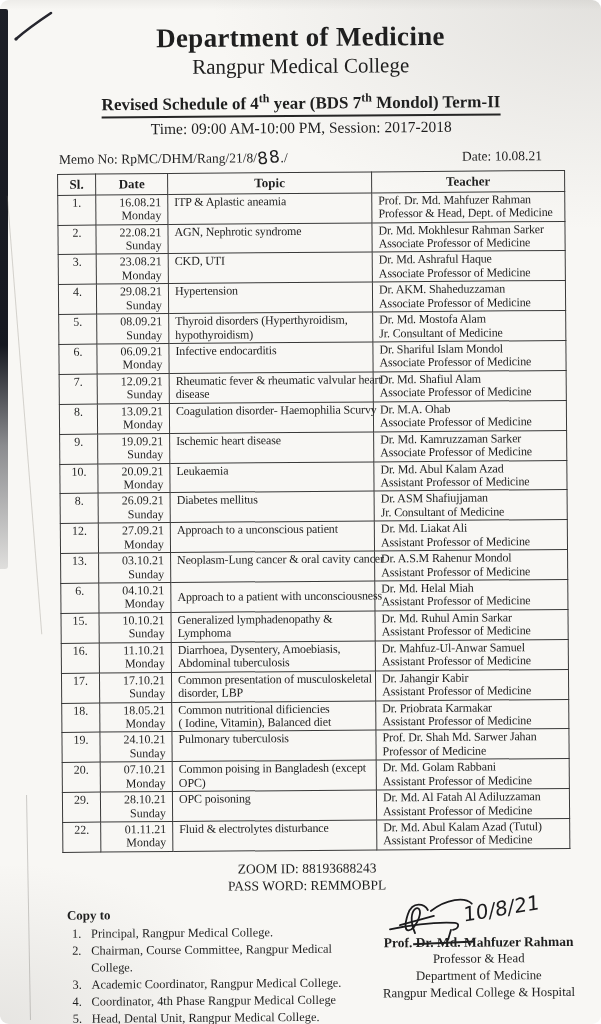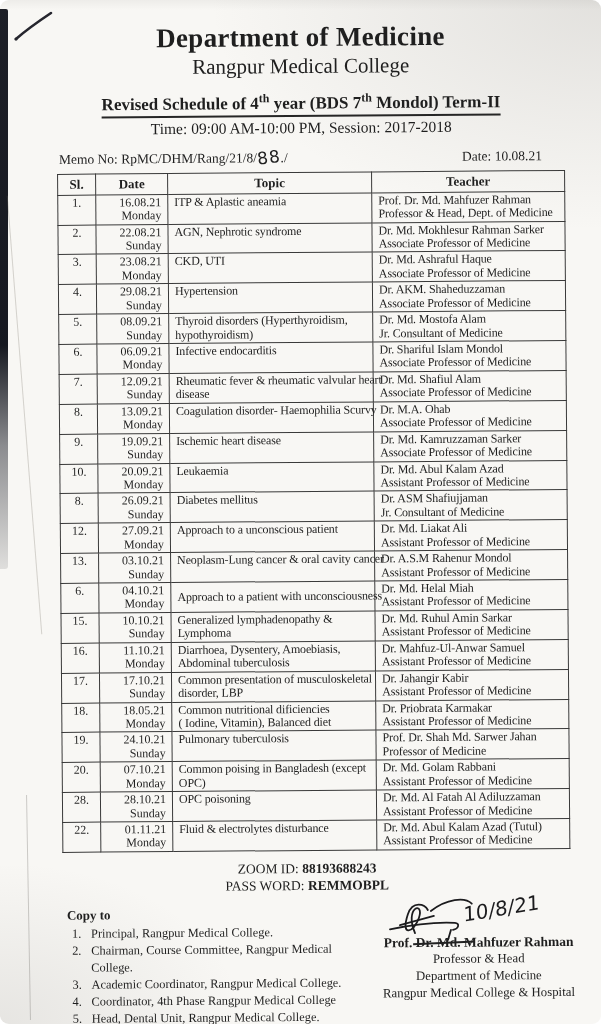--- a/index.html
+++ b/index.html
@@ -48,21 +48,21 @@
 
   table.schedule { margin-left:56px; width:507px; border-collapse:collapse; table-layout:fixed; }
   table.schedule th, table.schedule td { border:1px solid #3a3a3a; }
   table.schedule th { font-size:13px; padding:2px 4px; font-weight:bold; text-align:center; }
   table.schedule td { font-size:12px; padding:1px 6px; vertical-align:top; line-height:1.12; }
   td.cell-sl { text-align:center; }
   td.cell-date { text-align:right; }
   td.cell-topic div, td.cell-teacher div { white-space:nowrap; letter-spacing:-0.15px; overflow:visible; }
 
   .zoom-block { text-align:center; margin-top:9px; font-size:13.5px; line-height:1.28; }
-  .zoom-block .val { font-weight:bold; }
+  .zoom-block .val { font-weight:normal; }
 
   .footer { display:flex; margin-top:12px; }
   .copy-col { padding-left:60px; width:348px; font-size:12.4px; box-sizing:border-box; }
   .copy-title { font-weight:bold; font-size:13px; margin-bottom:2px; }
   .copy-item { display:flex; line-height:1.36; }
   .copy-item .num { width:24px; padding-left:5px; box-sizing:border-box; }
   .copy-item .txt { flex:1; }
 
   .sig-col { flex:1; text-align:center; position:relative; padding-right:6px; }
   .sig-hand { position:relative; height:40px; margin-top:-10px; }
@@ -439,21 +439,21 @@
               <div>Common poising in Bangladesh (except</div>
               <div>OPC)</div>
             </td>
             <td class="cell-teacher">
               <div>Dr. Md. Golam Rabbani</div>
               <div>Assistant Professor of Medicine</div>
             </td>
           </tr>
           <tr>
             <td class="cell-sl">
-              <div>28.</div>
+              <div>29.</div>
             </td>
             <td class="cell-date">
               <div>28.10.21</div>
               <div>Sunday</div>
             </td>
             <td class="cell-topic">
               <div>OPC poisoning</div>
             </td>
             <td class="cell-teacher">
               <div>Dr. Md. Al Fatah Al Adiluzzaman</div>

